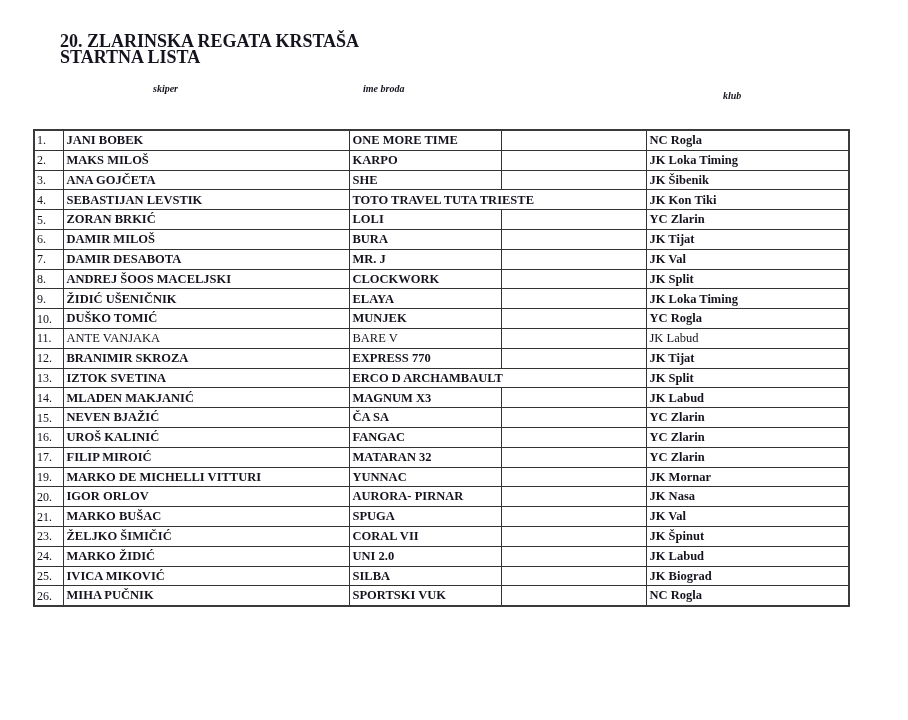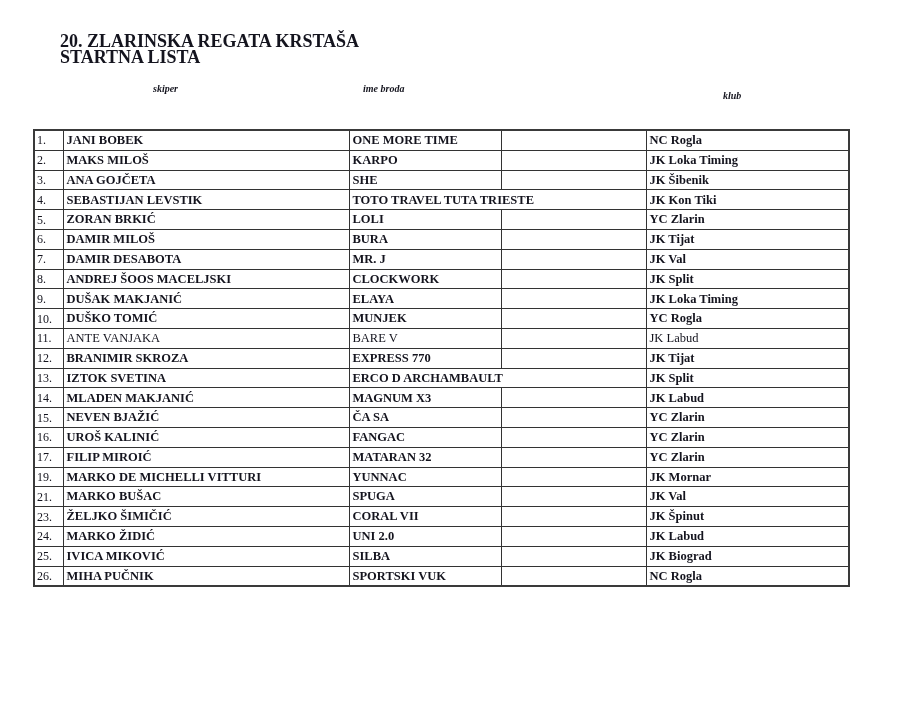--- a/index.html
+++ b/index.html
@@ -120,21 +120,21 @@
       </tr>
       <tr>
         <td class="num">8.</td>
         <td class="skiper">ANDREJ ŠOOS MACELJSKI</td>
         <td class="brod">CLOCKWORK</td>
         <td class="empty"></td>
         <td class="klub">JK Split</td>
       </tr>
       <tr>
         <td class="num">9.</td>
-        <td class="skiper">DUŠAK MAKJANIĆ</td>
+        <td class="skiper">ŽIDIĆ UŠENIČNIK</td>
         <td class="brod">ELAYA</td>
         <td class="empty"></td>
         <td class="klub">JK Loka Timing</td>
       </tr>
       <tr>
         <td class="num">10.</td>
         <td class="skiper">DUŠKO TOMIĆ</td>
         <td class="brod">MUNJEK</td>
         <td class="empty"></td>
         <td class="klub">YC Rogla</td>
@@ -188,20 +188,27 @@
         <td class="klub">YC Zlarin</td>
       </tr>
       <tr>
         <td class="num">19.</td>
         <td class="skiper">MARKO DE MICHELLI VITTURI</td>
         <td class="brod">YUNNAC</td>
         <td class="empty"></td>
         <td class="klub">JK Mornar</td>
       </tr>
       <tr>
+        <td class="num">20.</td>
+        <td class="skiper">IGOR ORLOV</td>
+        <td class="brod">AURORA- PIRNAR</td>
+        <td class="empty"></td>
+        <td class="klub">JK Nasa</td>
+      </tr>
+      <tr>
         <td class="num">21.</td>
         <td class="skiper">MARKO BUŠAC</td>
         <td class="brod">SPUGA</td>
         <td class="empty"></td>
         <td class="klub">JK Val</td>
       </tr>
       <tr>
         <td class="num">23.</td>
         <td class="skiper">ŽELJKO ŠIMIČIĆ</td>
         <td class="brod">CORAL VII</td>

